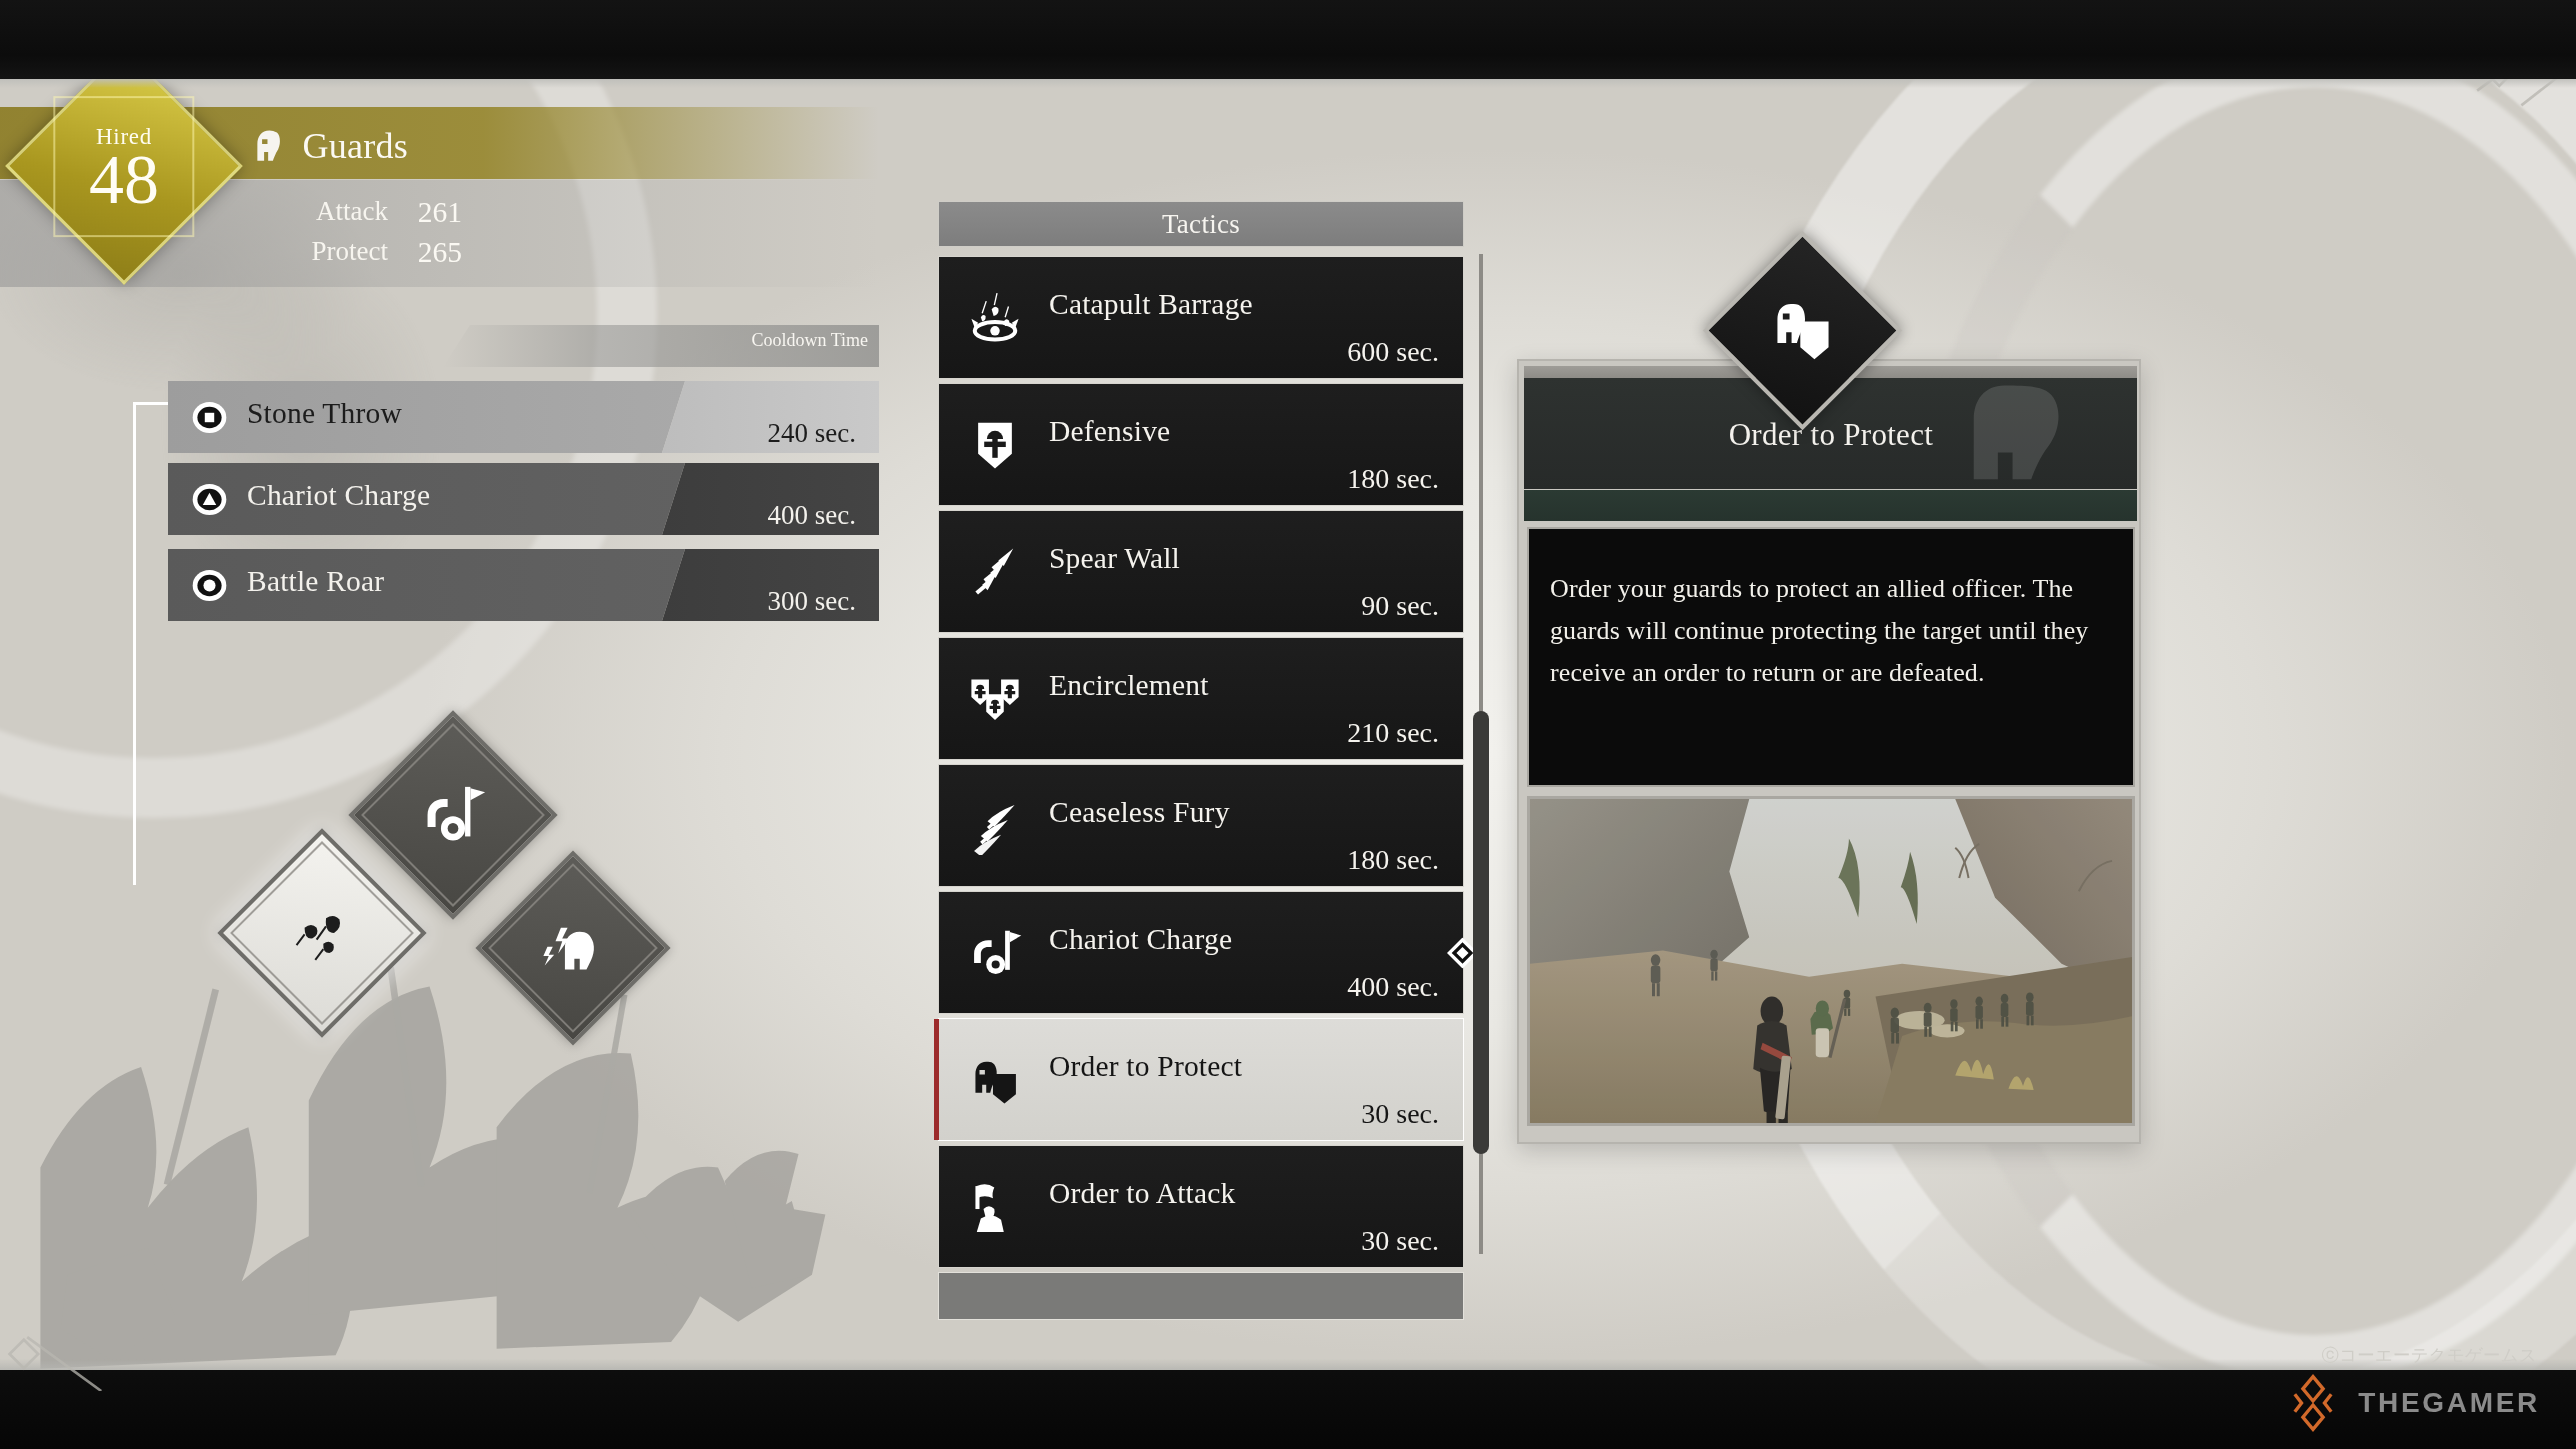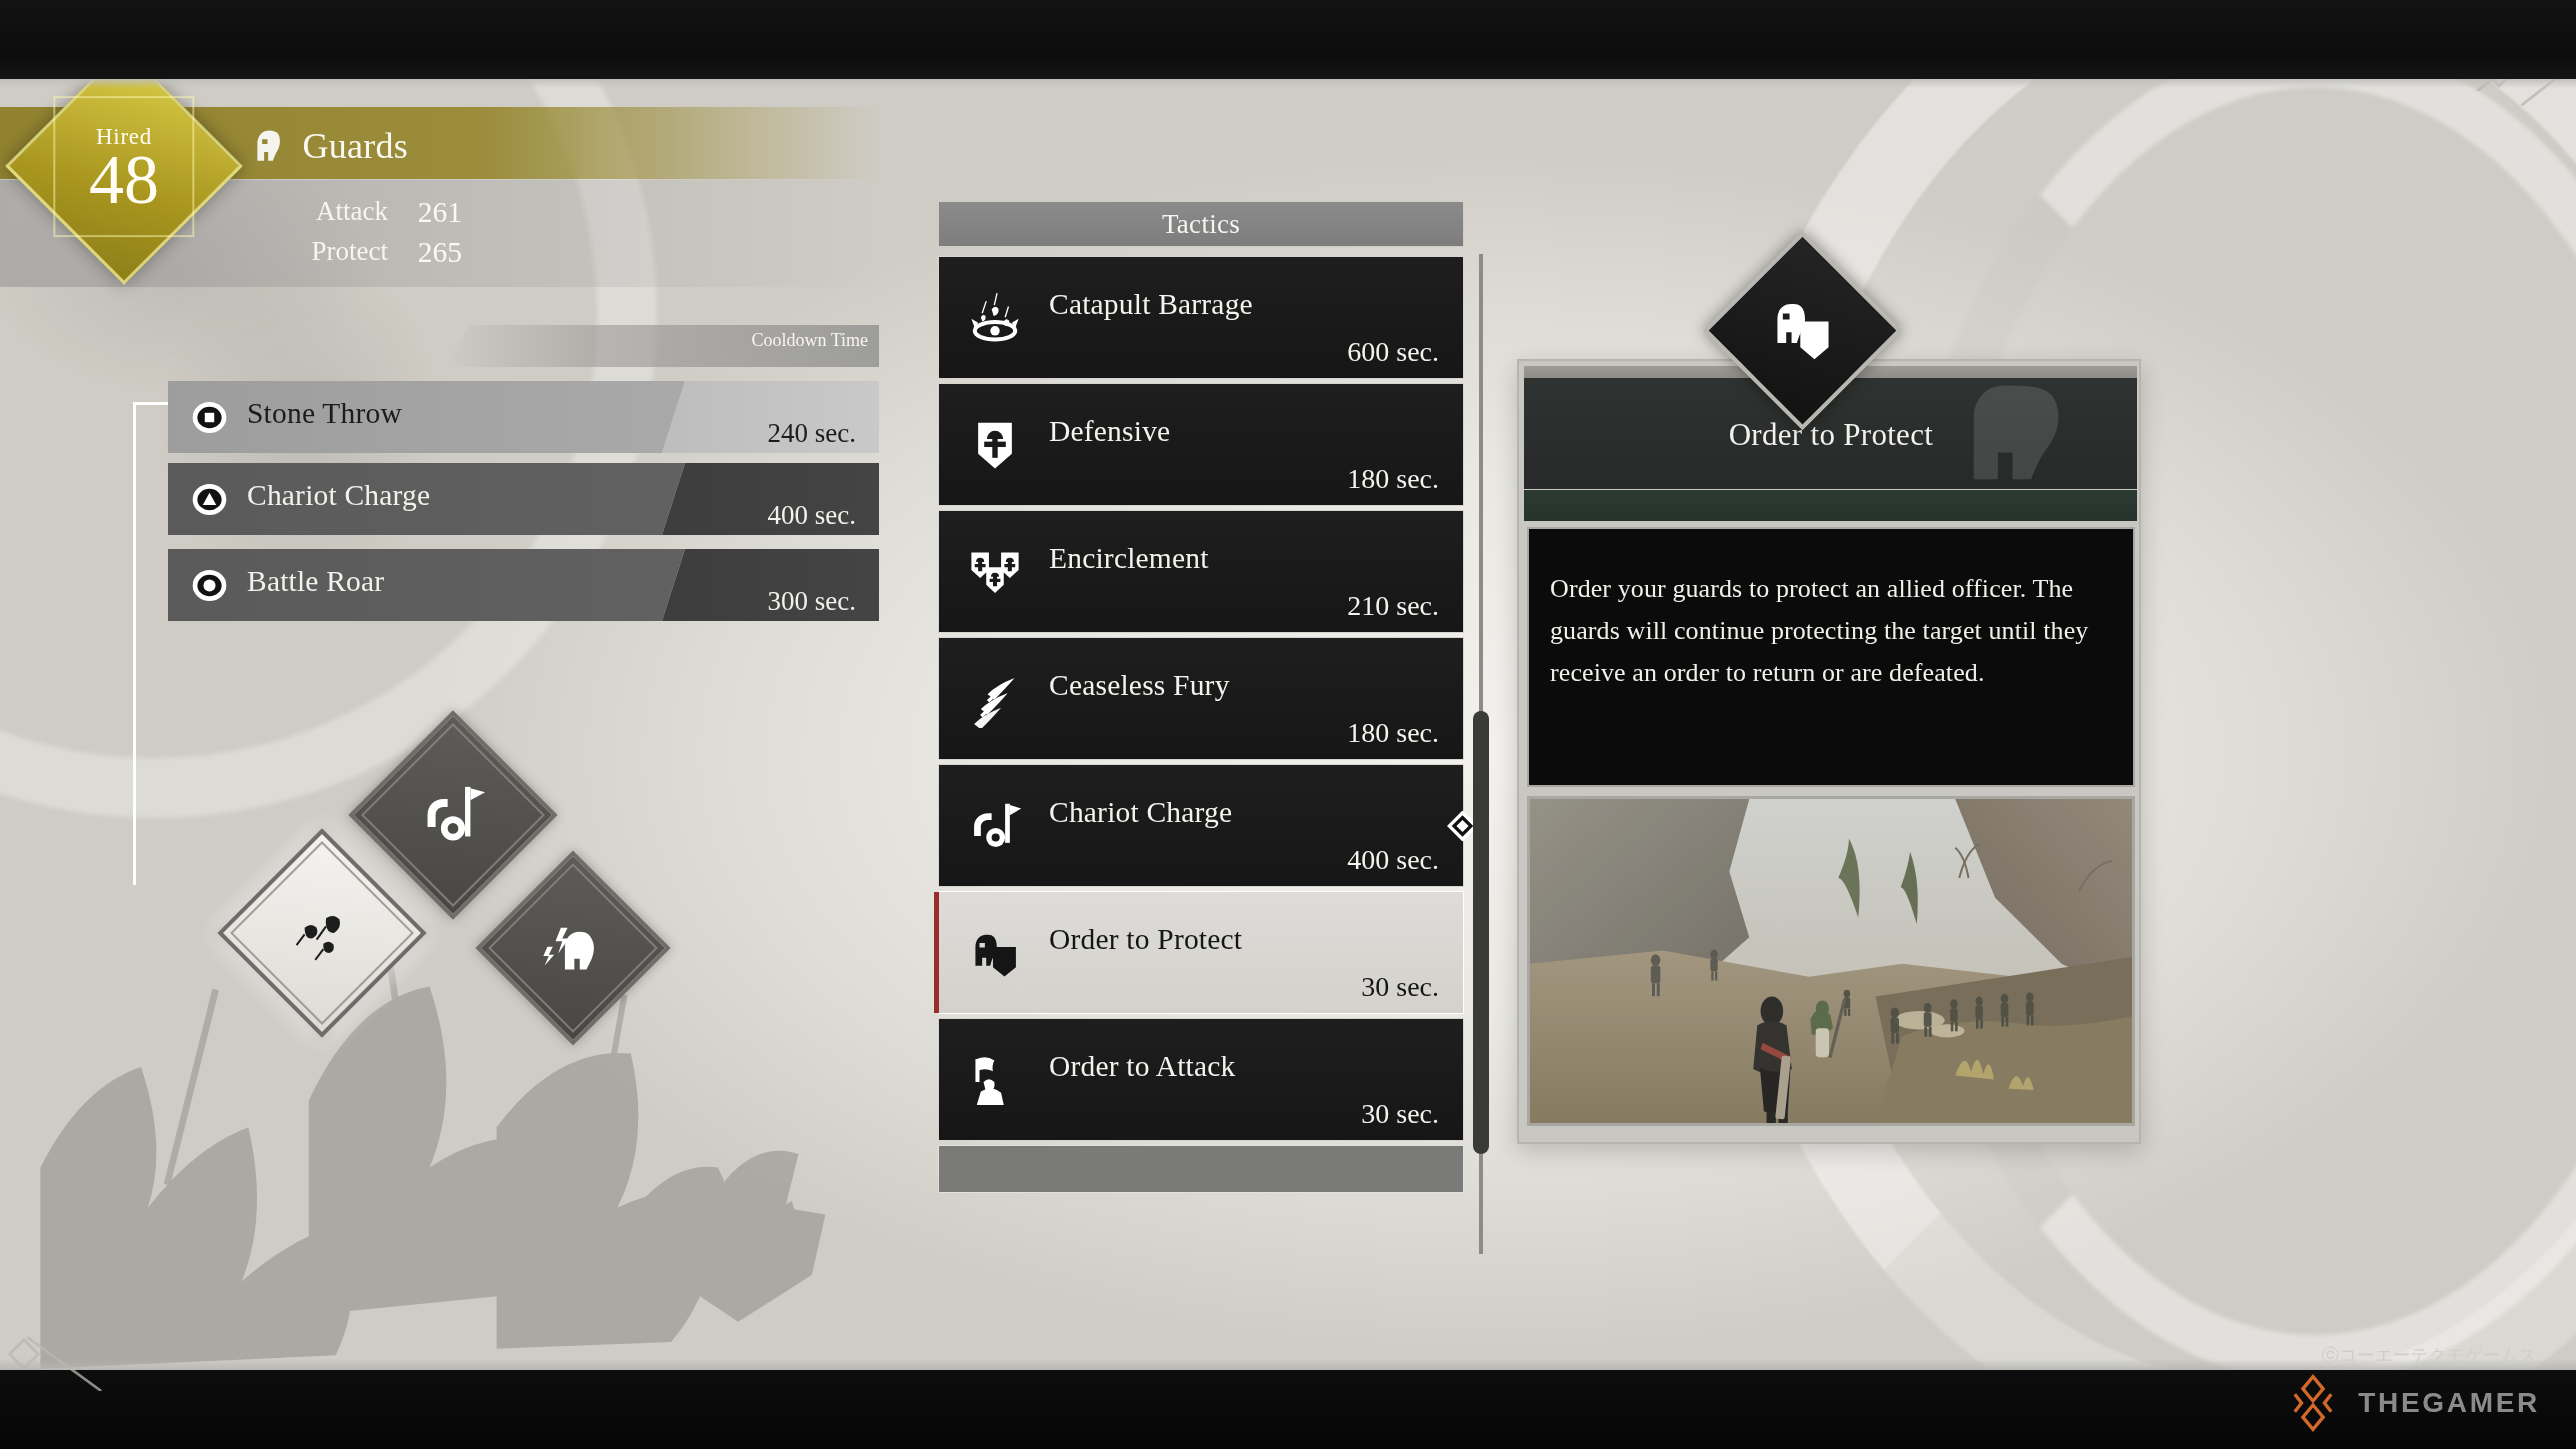--- a/index.html
+++ b/index.html
@@ -535,20 +535,34 @@
           <g fill="#1a1a1a">
             <path d="M43 22 a12 12 0 0 1 12 12 L31 34 a12 12 0 0 1 12-12 Z"></path>
             <rect x="39" y="30" width="8" height="32"></rect>
             <rect x="27" y="38" width="32" height="8"></rect>
           </g>
         </svg>
         <span class="t-name">Defensive</span>
         <span class="t-time">180 sec.</span>
       </div>
 
+      <div class="t-row">
+        <svg class="t-icon" viewBox="0 0 86 86">
+          <g fill="#fff">
+            <path d="M70 8 L56 34 L48 26 Z"></path>
+            <rect x="38" y="30" width="16" height="6" transform="rotate(-40 46 33)"></rect>
+            <path d="M58 26 L44 52 L36 44 Z"></path>
+            <rect x="26" y="48" width="16" height="6" transform="rotate(-40 34 51)"></rect>
+            <path d="M46 44 L32 70 L24 62 Z"></path>
+            <rect x="14" y="66" width="16" height="6" transform="rotate(-40 22 69)"></rect>
+          </g>
+        </svg>
+        <span class="t-name">Spear Wall</span>
+        <span class="t-time">90 sec.</span>
+      </div>
 
       <div class="t-row">
         <svg class="t-icon" viewBox="0 0 86 86">
           <g>
             <path fill="#fff" d="M8 14 L34 14 L34 40 L21 52 L8 40 Z"></path>
             <path fill="#1a1a1a" d="M21 22 a6 6 0 0 1 6 6 L15 28 a6 6 0 0 1 6-6 Z M18 26 h6 v16 h-6 Z M13 31 h16 v5 h-16 Z"></path>
             <path fill="#fff" d="M52 14 L78 14 L78 40 L65 52 L52 40 Z"></path>
             <path fill="#1a1a1a" d="M65 22 a6 6 0 0 1 6 6 L59 28 a6 6 0 0 1 6-6 Z M62 26 h6 v16 h-6 Z M57 31 h16 v5 h-16 Z"></path>
             <path fill="#fff" d="M30 36 L56 36 L56 62 L43 74 L30 62 Z"></path>
             <path fill="#1a1a1a" d="M43 44 a6 6 0 0 1 6 6 L37 50 a6 6 0 0 1 6-6 Z M40 48 h6 v16 h-6 Z M35 53 h16 v5 h-16 Z"></path>

